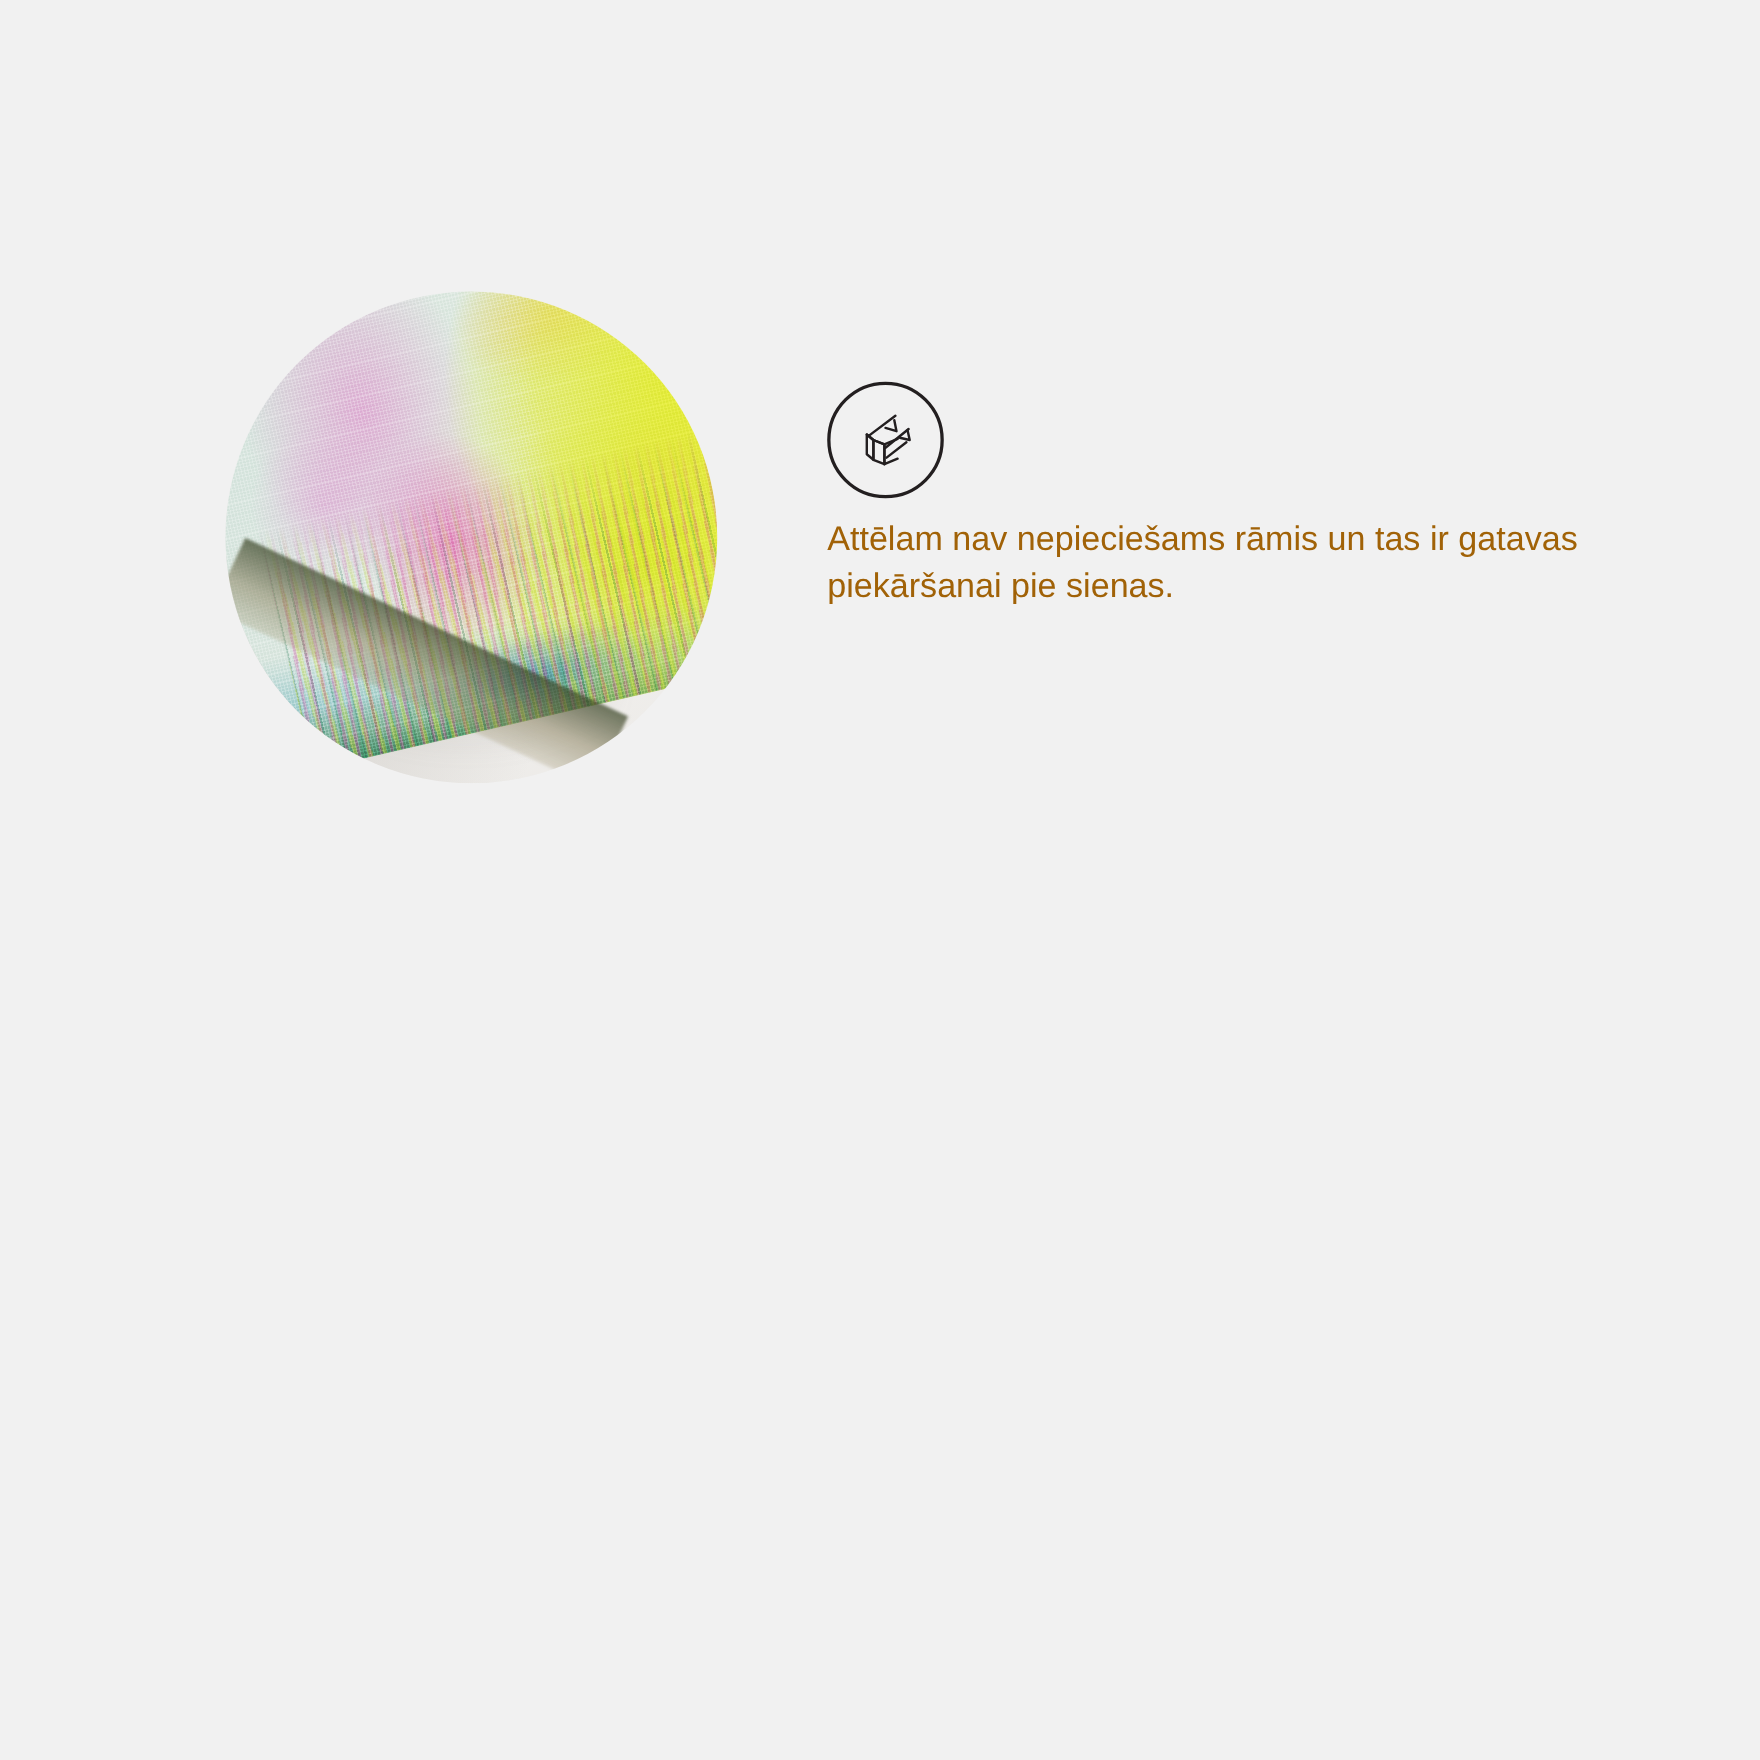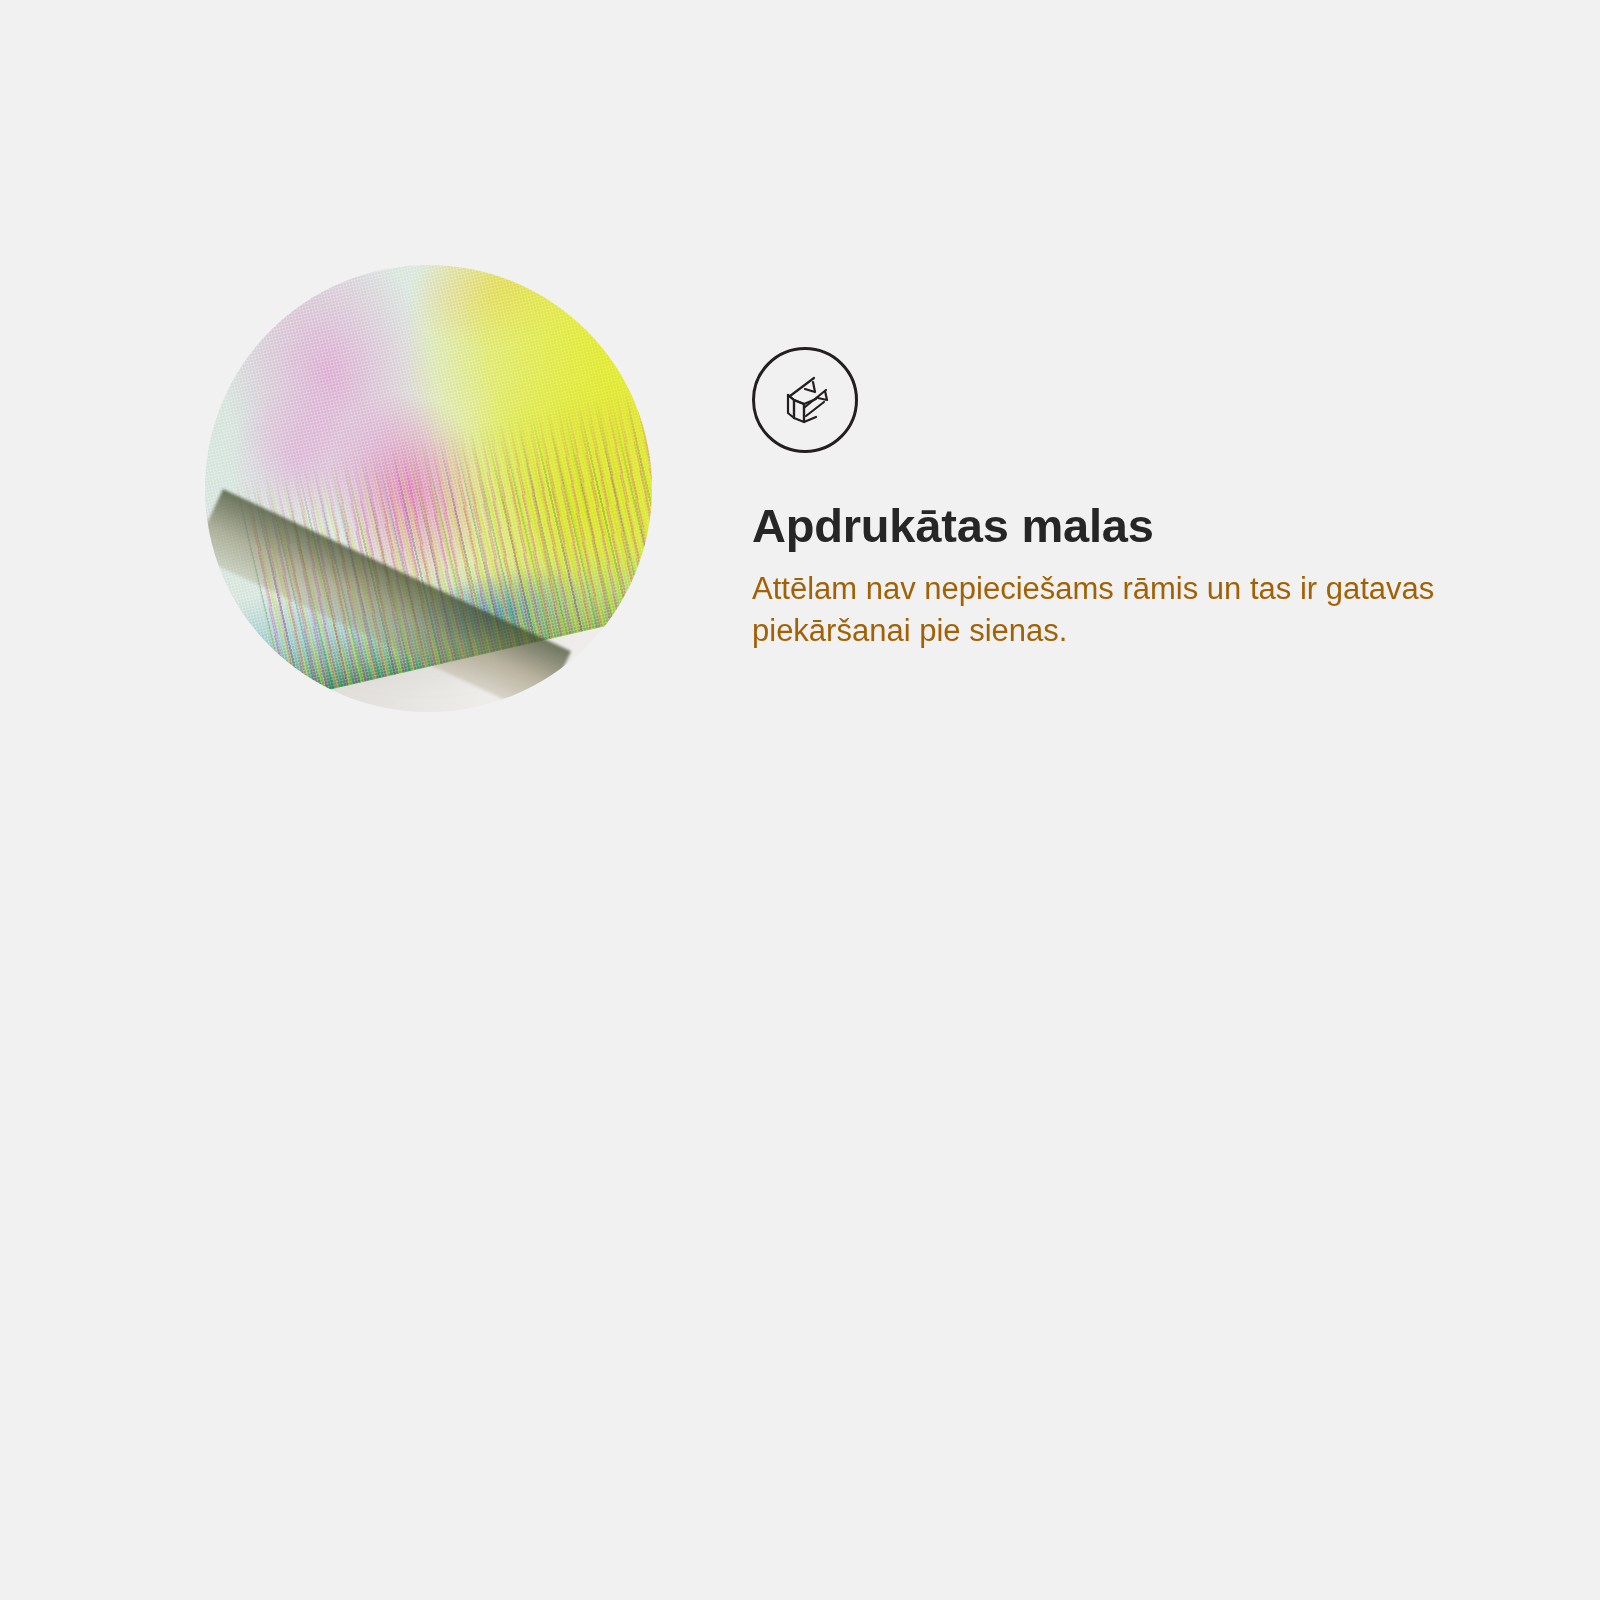--- a/index.html
+++ b/index.html
@@ -198,21 +198,20 @@
           <path d="M30 35 L30 53 L42 48"></path>
           <path d="M14 26 L20 31 L30 35 L42 30"></path>
 
           <path d="M16 27 L40 9"></path>
           <path d="M31 20 L41 23 L39 13"></path>
           <path d="M31 38 L52 21"></path>
           <path d="M44 29 L53 31 L51 22"></path>
           <path d="M32 47 L50 33"></path>
         </svg>
       </div>
-      <h2 class="title">Apdrukātas malas</h2>
       <p class="desc">Attēlam nav nepieciešams rāmis un tas ir gatavas piekāršanai pie sienas.</p>
     </div>
   </section>
 
   <section class="feature feature-2">
 
     
 
     
   </section>

